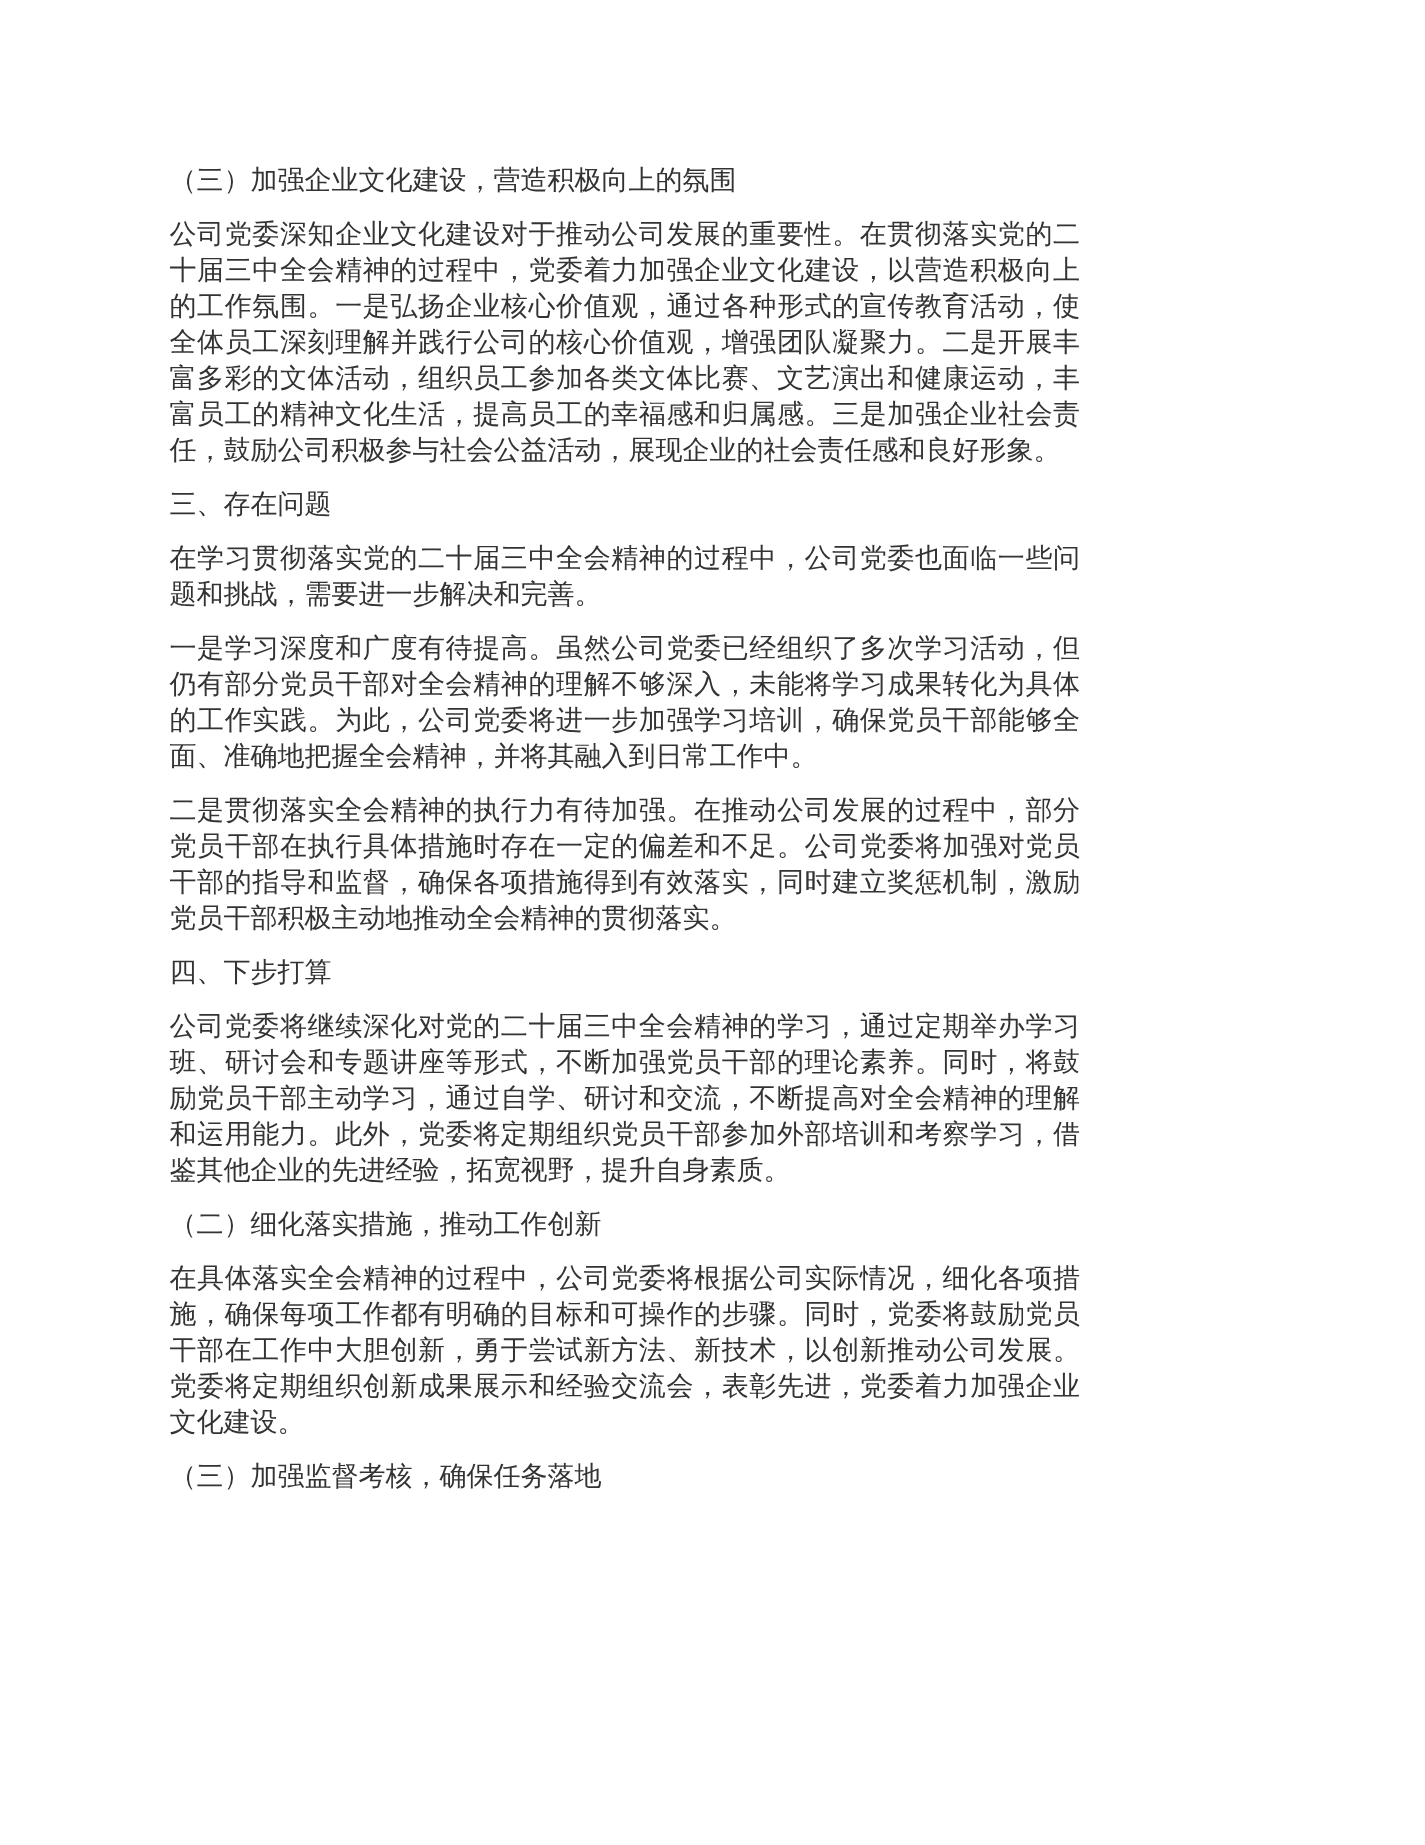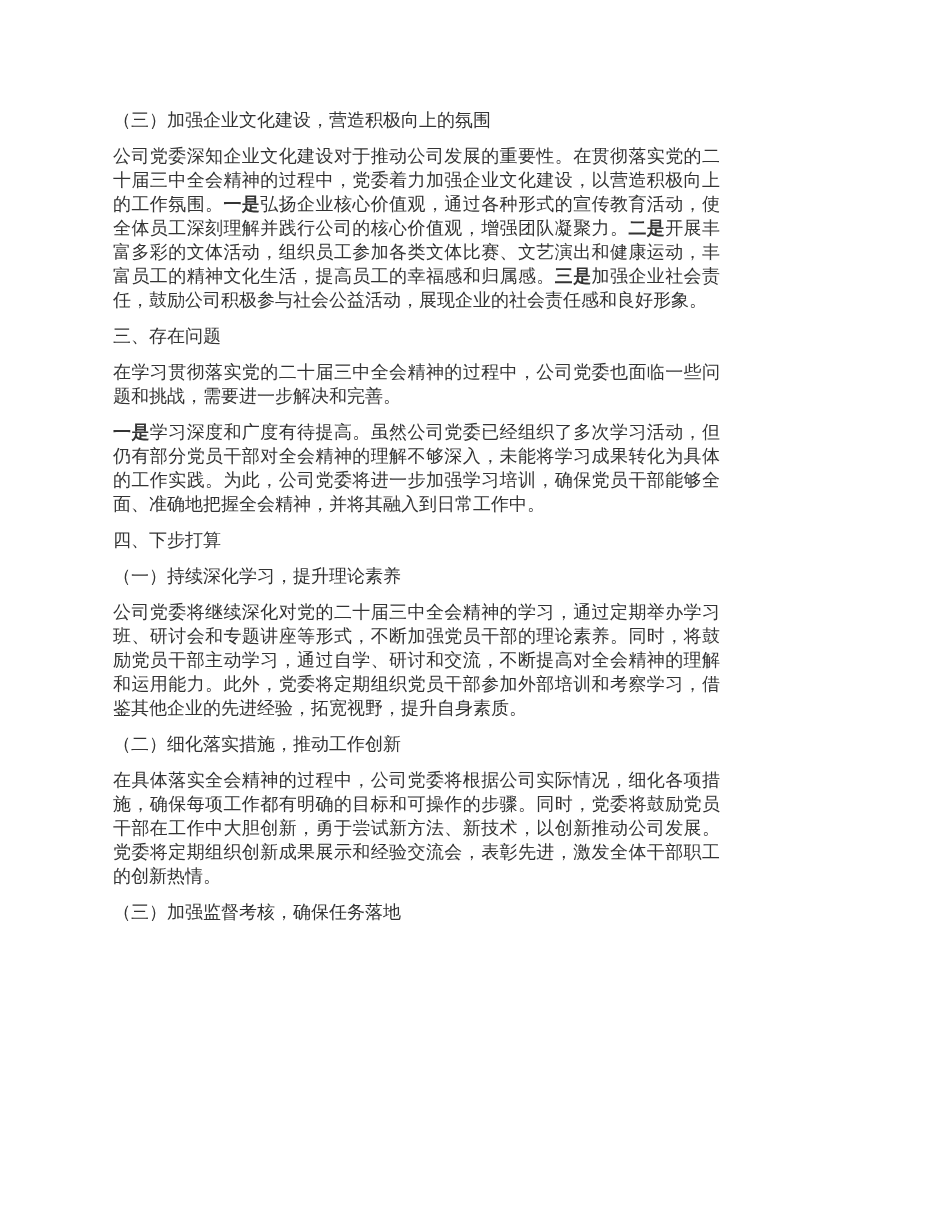--- a/index.html
+++ b/index.html
@@ -24,33 +24,33 @@
   .doc-block {
     margin: 0 0 12px 0;
   }
   .doc-block.paragraph {
     text-align: justify;
   }
   .doc-block.heading {
     text-align: left;
   }
   .bold {
-    font-weight: 700;
+    font-weight: 400;
   }
 </style>
 </head>
 <body>
 
 <div class="page">
   <div class="doc-content" id="doc-content">
       <div class="doc-block heading">（三）加强企业文化建设，营造积极向上的氛围</div>
       <div class="doc-block paragraph"><span class="">公司党委深知企业文化建设对于推动公司发展的重要性。在贯彻落实党的二十届三中全会精神的过程中，党委着力加强企业文化建设，以营造积极向上的工作氛围。</span><span class="bold">一是</span><span class="">弘扬企业核心价值观，通过各种形式的宣传教育活动，使全体员工深刻理解并践行公司的核心价值观，增强团队凝聚力。</span><span class="bold">二是</span><span class="">开展丰富多彩的文体活动，组织员工参加各类文体比赛、文艺演出和健康运动，丰富员工的精神文化生活，提高员工的幸福感和归属感。</span><span class="bold">三是</span><span class="">加强企业社会责任，鼓励公司积极参与社会公益活动，展现企业的社会责任感和良好形象。</span></div>
       <div class="doc-block heading">三、存在问题</div>
       <div class="doc-block paragraph">在学习贯彻落实党的二十届三中全会精神的过程中，公司党委也面临一些问题和挑战，需要进一步解决和完善。</div>
       <div class="doc-block paragraph"><span class="bold">一是</span><span class="">学习深度和广度有待提高。虽然公司党委已经组织了多次学习活动，但仍有部分党员干部对全会精神的理解不够深入，未能将学习成果转化为具体的工作实践。为此，公司党委将进一步加强学习培训，确保党员干部能够全面、准确地把握全会精神，并将其融入到日常工作中。</span></div>
+      <div class="doc-block paragraph"><span class="bold">二是</span><span class="">贯彻落实全会精神的执行力有待加强。在推动公司发展的过程中，部分党员干部在执行具体措施时存在一定的偏差和不足。公司党委将加强对党员干部的指导和监督，确保各项措施得到有效落实，同时建立奖惩机制，激励党员干部积极主动地推动全会精神的贯彻落实。</span></div>
       <div class="doc-block heading">四、下步打算</div>
-      <div class="doc-block heading">（一）持续深化学习，提升理论素养</div>
       <div class="doc-block paragraph">公司党委将继续深化对党的二十届三中全会精神的学习，通过定期举办学习班、研讨会和专题讲座等形式，不断加强党员干部的理论素养。同时，将鼓励党员干部主动学习，通过自学、研讨和交流，不断提高对全会精神的理解和运用能力。此外，党委将定期组织党员干部参加外部培训和考察学习，借鉴其他企业的先进经验，拓宽视野，提升自身素质。</div>
       <div class="doc-block heading">（二）细化落实措施，推动工作创新</div>
-      <div class="doc-block paragraph">在具体落实全会精神的过程中，公司党委将根据公司实际情况，细化各项措施，确保每项工作都有明确的目标和可操作的步骤。同时，党委将鼓励党员干部在工作中大胆创新，勇于尝试新方法、新技术，以创新推动公司发展。党委将定期组织创新成果展示和经验交流会，表彰先进，激发全体干部职工的创新热情。</div>
+      <div class="doc-block paragraph">在具体落实全会精神的过程中，公司党委将根据公司实际情况，细化各项措施，确保每项工作都有明确的目标和可操作的步骤。同时，党委将鼓励党员干部在工作中大胆创新，勇于尝试新方法、新技术，以创新推动公司发展。党委将定期组织创新成果展示和经验交流会，表彰先进，党委着力加强企业文化建设。</div>
       <div class="doc-block heading">（三）加强监督考核，确保任务落地</div>
     </div>
 </div>
 
 </body></html>

